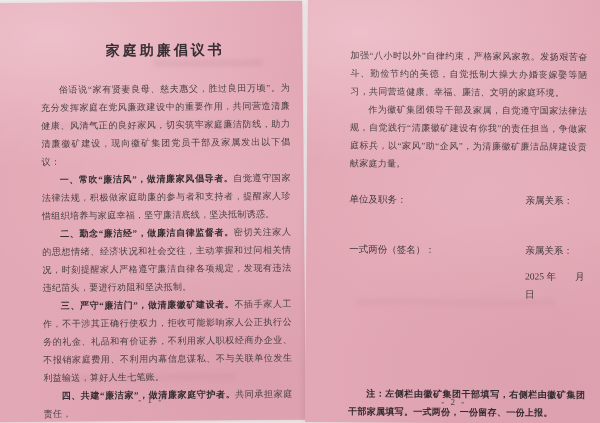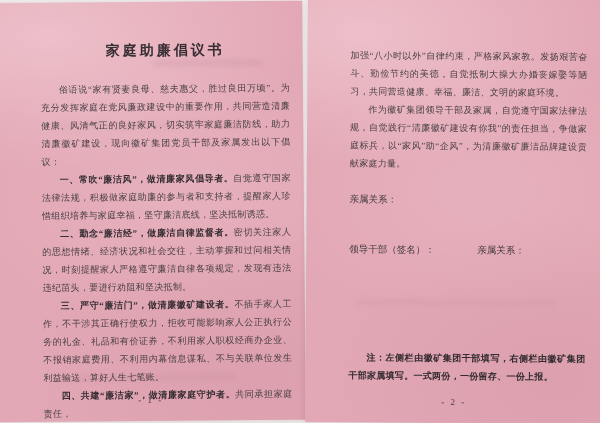--- a/index.html
+++ b/index.html
@@ -41,21 +41,21 @@
 
   .pageno {
     position: absolute; left: 0; right: 0; bottom: 16px;
     text-align: center; font-size: 9px; letter-spacing: 2px; color: #4c4247;
   }
 
   .body-right { padding-top: 48px; }
 
   .form-row { display: flex; font-size: 9.5px; line-height: 18px; color: #3f373c; }
   .form-row .col1 { width: 54%; }
-  .form-row .col2 { flex: 1; }
+  .form-row .col2 { flex: 1; margin-left: 48px; }
   .row-unit   { margin-top: 18px; }
   .row-sign   { margin-top: 32px; }
   .row-date   { margin-top: 8px; }
 
   .note {
     margin: 82px 0 0 0; font-size: 9px; line-height: 18px; letter-spacing: 0.3px;
     text-align: justify; text-indent: 2em; font-weight: bold; color: #332b30;
   }
 
   .ghost {
@@ -88,28 +88,30 @@
     <div class="pageno">- 1 -</div>
   </div>
 
   <div class="page page-right">
     <div class="ghost g3"></div>
     <div class="inner-right body-right">
       <p class="para"><span>加强“八小时以外”自律约束，严格家风家教。发扬艰苦奋斗、勤俭节约的美德，自觉抵制大操大办婚丧嫁娶等陋习，共同营造健康、幸福、廉洁、文明的家庭环境。</span></p>
       <p class="para indent"><span>作为徽矿集团领导干部及家属，自觉遵守国家法律法规，自觉践行“清廉徽矿建设有你我”的责任担当，争做家庭标兵，以“家风”助“企风”，为清廉徽矿廉洁品牌建设贡献家庭力量。</span></p>
 
       <div class="form-row row-unit">
+        <span class="col1">单位及职务：</span>
         <span class="col2">亲属关系：</span>
       </div>
       <div class="form-row row-sign">
-        <span class="col1">领导干部（签名）：</span>
+        <span class="col1">一式两份（签名）：</span>
         <span class="col2">亲属关系：</span>
       </div>
       <div class="form-row row-date">
         <span class="col1"></span>
+        <span class="col2">2025 年　　月　　日</span>
       </div>
 
       <p class="note">注：左侧栏由徽矿集团干部填写，右侧栏由徽矿集团干部家属填写。一式两份，一份留存、一份上报。</p>
     </div>
     <div class="pageno">- 2 -</div>
   </div>
 
 </div>
 
 </body></html>

